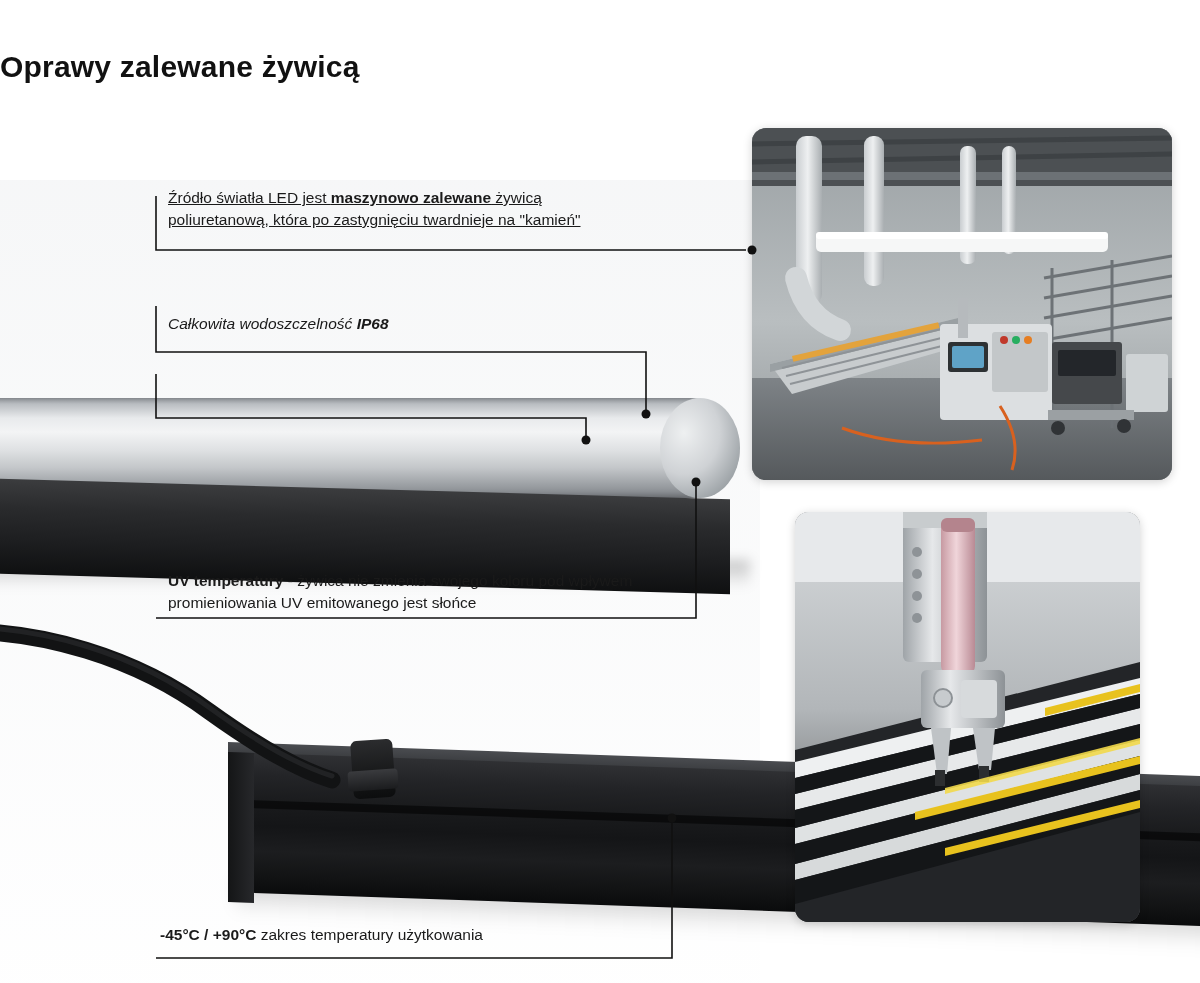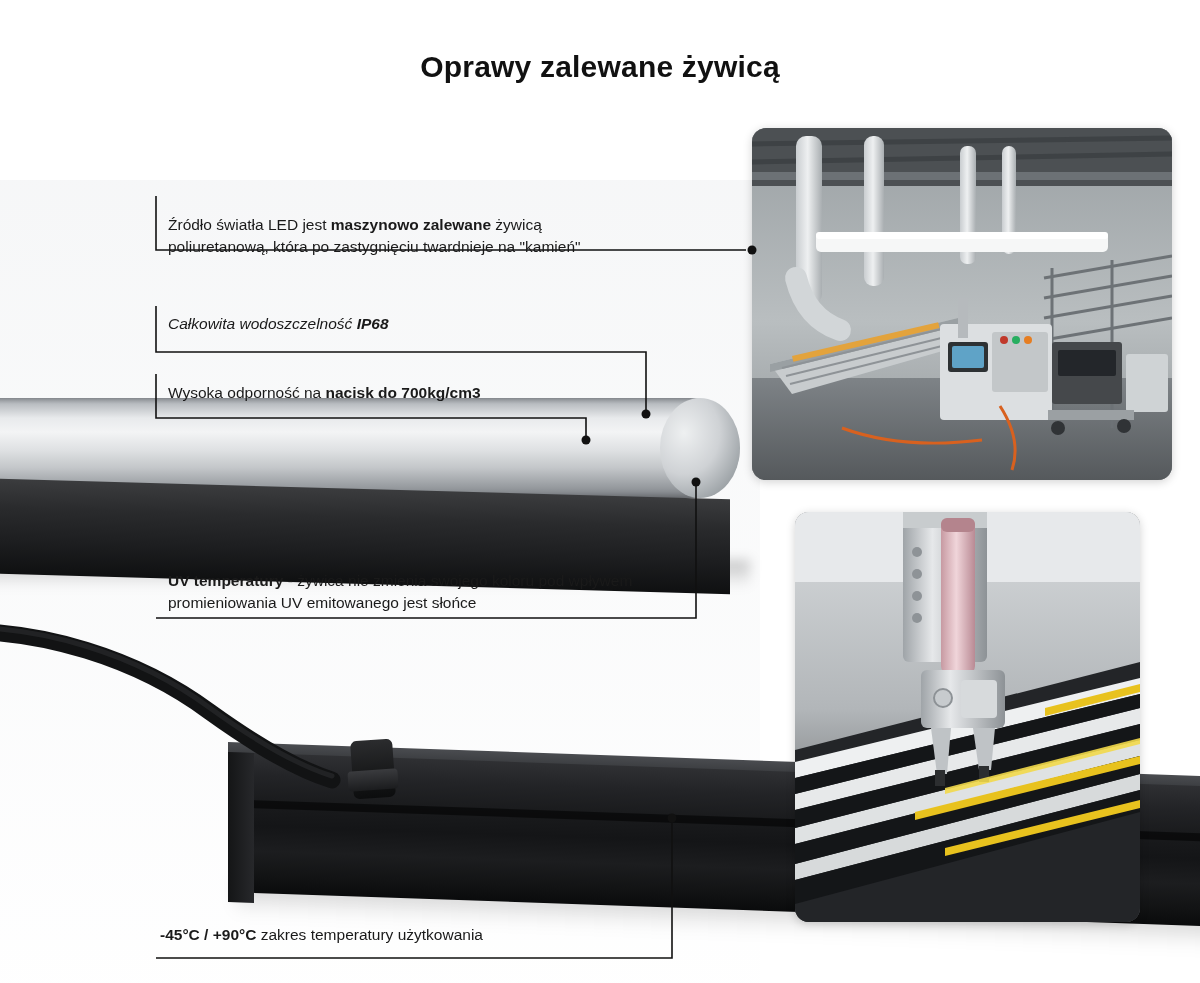--- a/index.html
+++ b/index.html
@@ -18,21 +18,21 @@
     overflow: hidden;
     background: #ffffff;
   }
 
   
   #title {
     position: absolute;
     left: 0;
     top: 50px;
     width: 1200px;
-    text-align: center;
+    text-align: left;
     font-size: 30px;
     font-weight: bold;
     letter-spacing: 0.2px;
     color: #111111;
   }
 
   
   .product-layer { position: absolute; }
 
   
@@ -376,32 +376,29 @@
     </g>
     <g fill="#111111">
       <circle cx="752" cy="250" r="4.5"></circle>
       <circle cx="646" cy="414" r="4.5"></circle>
       <circle cx="586" cy="440" r="4.5"></circle>
       <circle cx="696" cy="482" r="4.5"></circle>
       <circle cx="672" cy="818" r="4.5"></circle>
     </g>
   </svg>
 
-  <div class="callout-text" style="left:168px; top:214px; width:470px;">
+  <div class="callout-text" style="left:168px; top:187px; width:470px;text-decoration:underline;">
     <span>Źródło światła LED jest </span><b>maszynowo zalewane</b><span> żywicą</span><br>
     <span>poliuretanową, która po zastygnięciu twardnieje na "kamień"</span>
   </div>
 
   <div class="callout-text" style="left:168px; top:313px; width:420px;font-style:italic;">
     <span>Całkowita wodoszczelność </span><b>IP68</b>
   </div>
 
-  <div class="callout-text" style="left:168px; top:382px; width:440px;">
-    <span>Wysoka odporność na </span><b>nacisk do 700kg/cm3</b>
-  </div>
 
   <div class="callout-text" style="left:168px; top:570px; width:540px;">
     <b>UV temperatury</b><span> - żywica nie zmienia swojego koloru pod wpływem</span><br>
     <span>promieniowania UV emitowanego jest słońce</span>
   </div>
 
   <div class="callout-text" style="left:160px; top:924px; width:520px;">
     <b>-45°C / +90°C</b><span> zakres temperatury użytkowania</span>
   </div>
 

